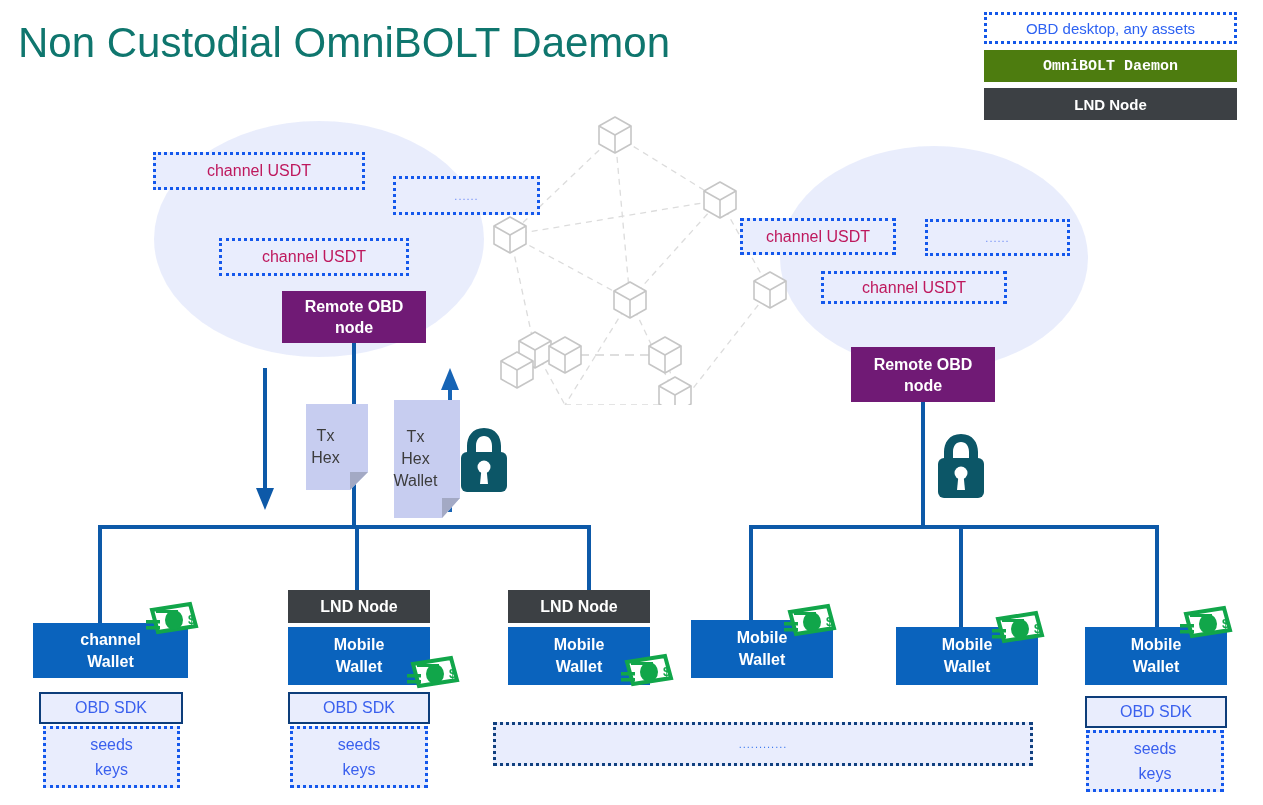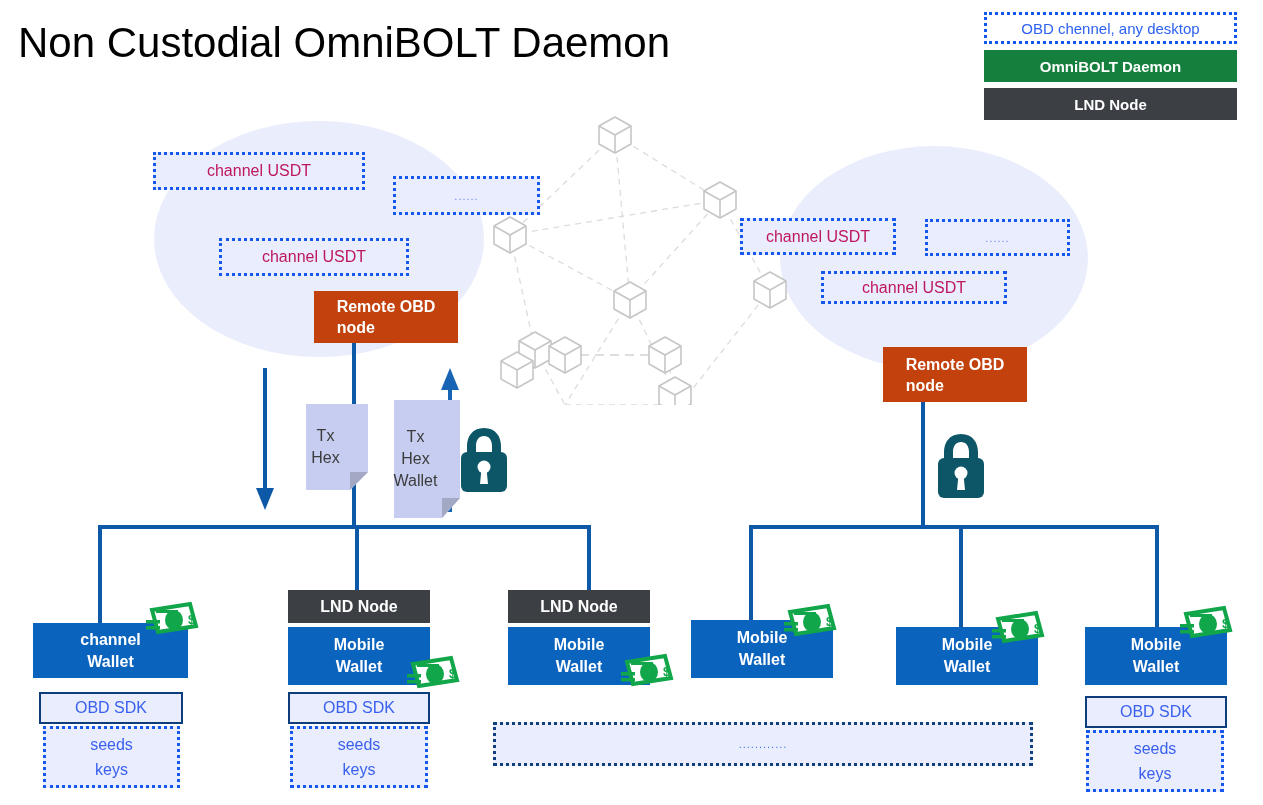--- a/index.html
+++ b/index.html
@@ -3,35 +3,35 @@
 <meta charset="utf-8">
 <style>
   html,body{margin:0;padding:0;background:#ffffff;}
   body{width:1263px;height:805px;overflow:hidden;
        font-family:"Liberation Sans", sans-serif;}
   #stage{position:relative;width:1263px;height:805px;background:#ffffff;overflow:hidden;}
 
   
   .title{
     position:absolute;left:18px;top:14px;
-    font-size:42px;line-height:58px;color:#000000;
+    font-size:42px;line-height:58px;color:#0f766e;
     letter-spacing:0px;white-space:nowrap;font-weight:400;
   }
 
   
   .legend{position:absolute;left:984px;top:12px;width:253px;}
   .lg-item{
     height:32px;margin-bottom:6px;
     display:flex;align-items:center;justify-content:center;
     font-size:15px;box-sizing:border-box;
   }
   .lg-dotted{
     border:3px dotted #1357e8;background:#ffffff;color:#2d62f2;font-weight:400;
   }
-  .lg-blue{background:#15803d;color:#ffffff;font-weight:bold;}
+  .lg-blue{background:#4d7c0f;color:#ffffff;font-weight:bold;font-family:Liberation Mono, monospace;}
   .lg-dark{background:#3c4044;color:#ffffff;font-weight:bold;}
 
   
   .ellipse{
     position:absolute;border-radius:50%;
     background:#e5eafc;opacity:.85;
   }
   #ellipse-left{left:154px;top:121px;width:330px;height:236px;}
   #ellipse-right{left:780px;top:146px;width:308px;height:224px;}
 
@@ -42,23 +42,23 @@
   .chan{
     position:absolute;box-sizing:border-box;
     border:3px dotted #1458ec;background:#e9edfd;
     color:#be185d;font-size:16px;
     display:flex;align-items:center;justify-content:center;
   }
   .chan.dots{font-size:11px;color:#6f8df5;letter-spacing:1px;}
 
   
   .obdnode{
-    position:absolute;background:#c2410c;color:#ffffff;
-    font-weight:bold;font-size:16px;line-height:21px;text-align:left;
-    display:flex;align-items:center;justify-content:center;margin-left:32px;
+    position:absolute;background:#701a75;color:#ffffff;
+    font-weight:bold;font-size:16px;line-height:21px;text-align:center;
+    display:flex;align-items:center;justify-content:center;
   }
   .lndnode{
     position:absolute;background:#3c4044;color:#ffffff;
     font-weight:bold;font-size:16px;text-align:center;
     display:flex;align-items:center;justify-content:center;
   }
   .wallet{
     position:absolute;background:#0a63bd;color:#ffffff;
     font-weight:bold;font-size:16px;line-height:22px;text-align:center;
     display:flex;align-items:center;justify-content:center;
@@ -97,21 +97,21 @@
 </style>
 </head>
 <body>
 
 <div id="stage">
 
   <div class="title">Non Custodial OmniBOLT Daemon</div>
 
   <div class="legend">
     <div class="lg-item lg-dotted">
-      <span>OBD chennel, any desktop</span>
+      <span>OBD desktop, any assets</span>
     </div>
     <div class="lg-item lg-blue">
       <span>OmniBOLT Daemon</span>
     </div>
     <div class="lg-item lg-dark">
       <span>LND Node</span>
     </div>
   </div>
 
   <div class="ellipse" id="ellipse-left"></div>

